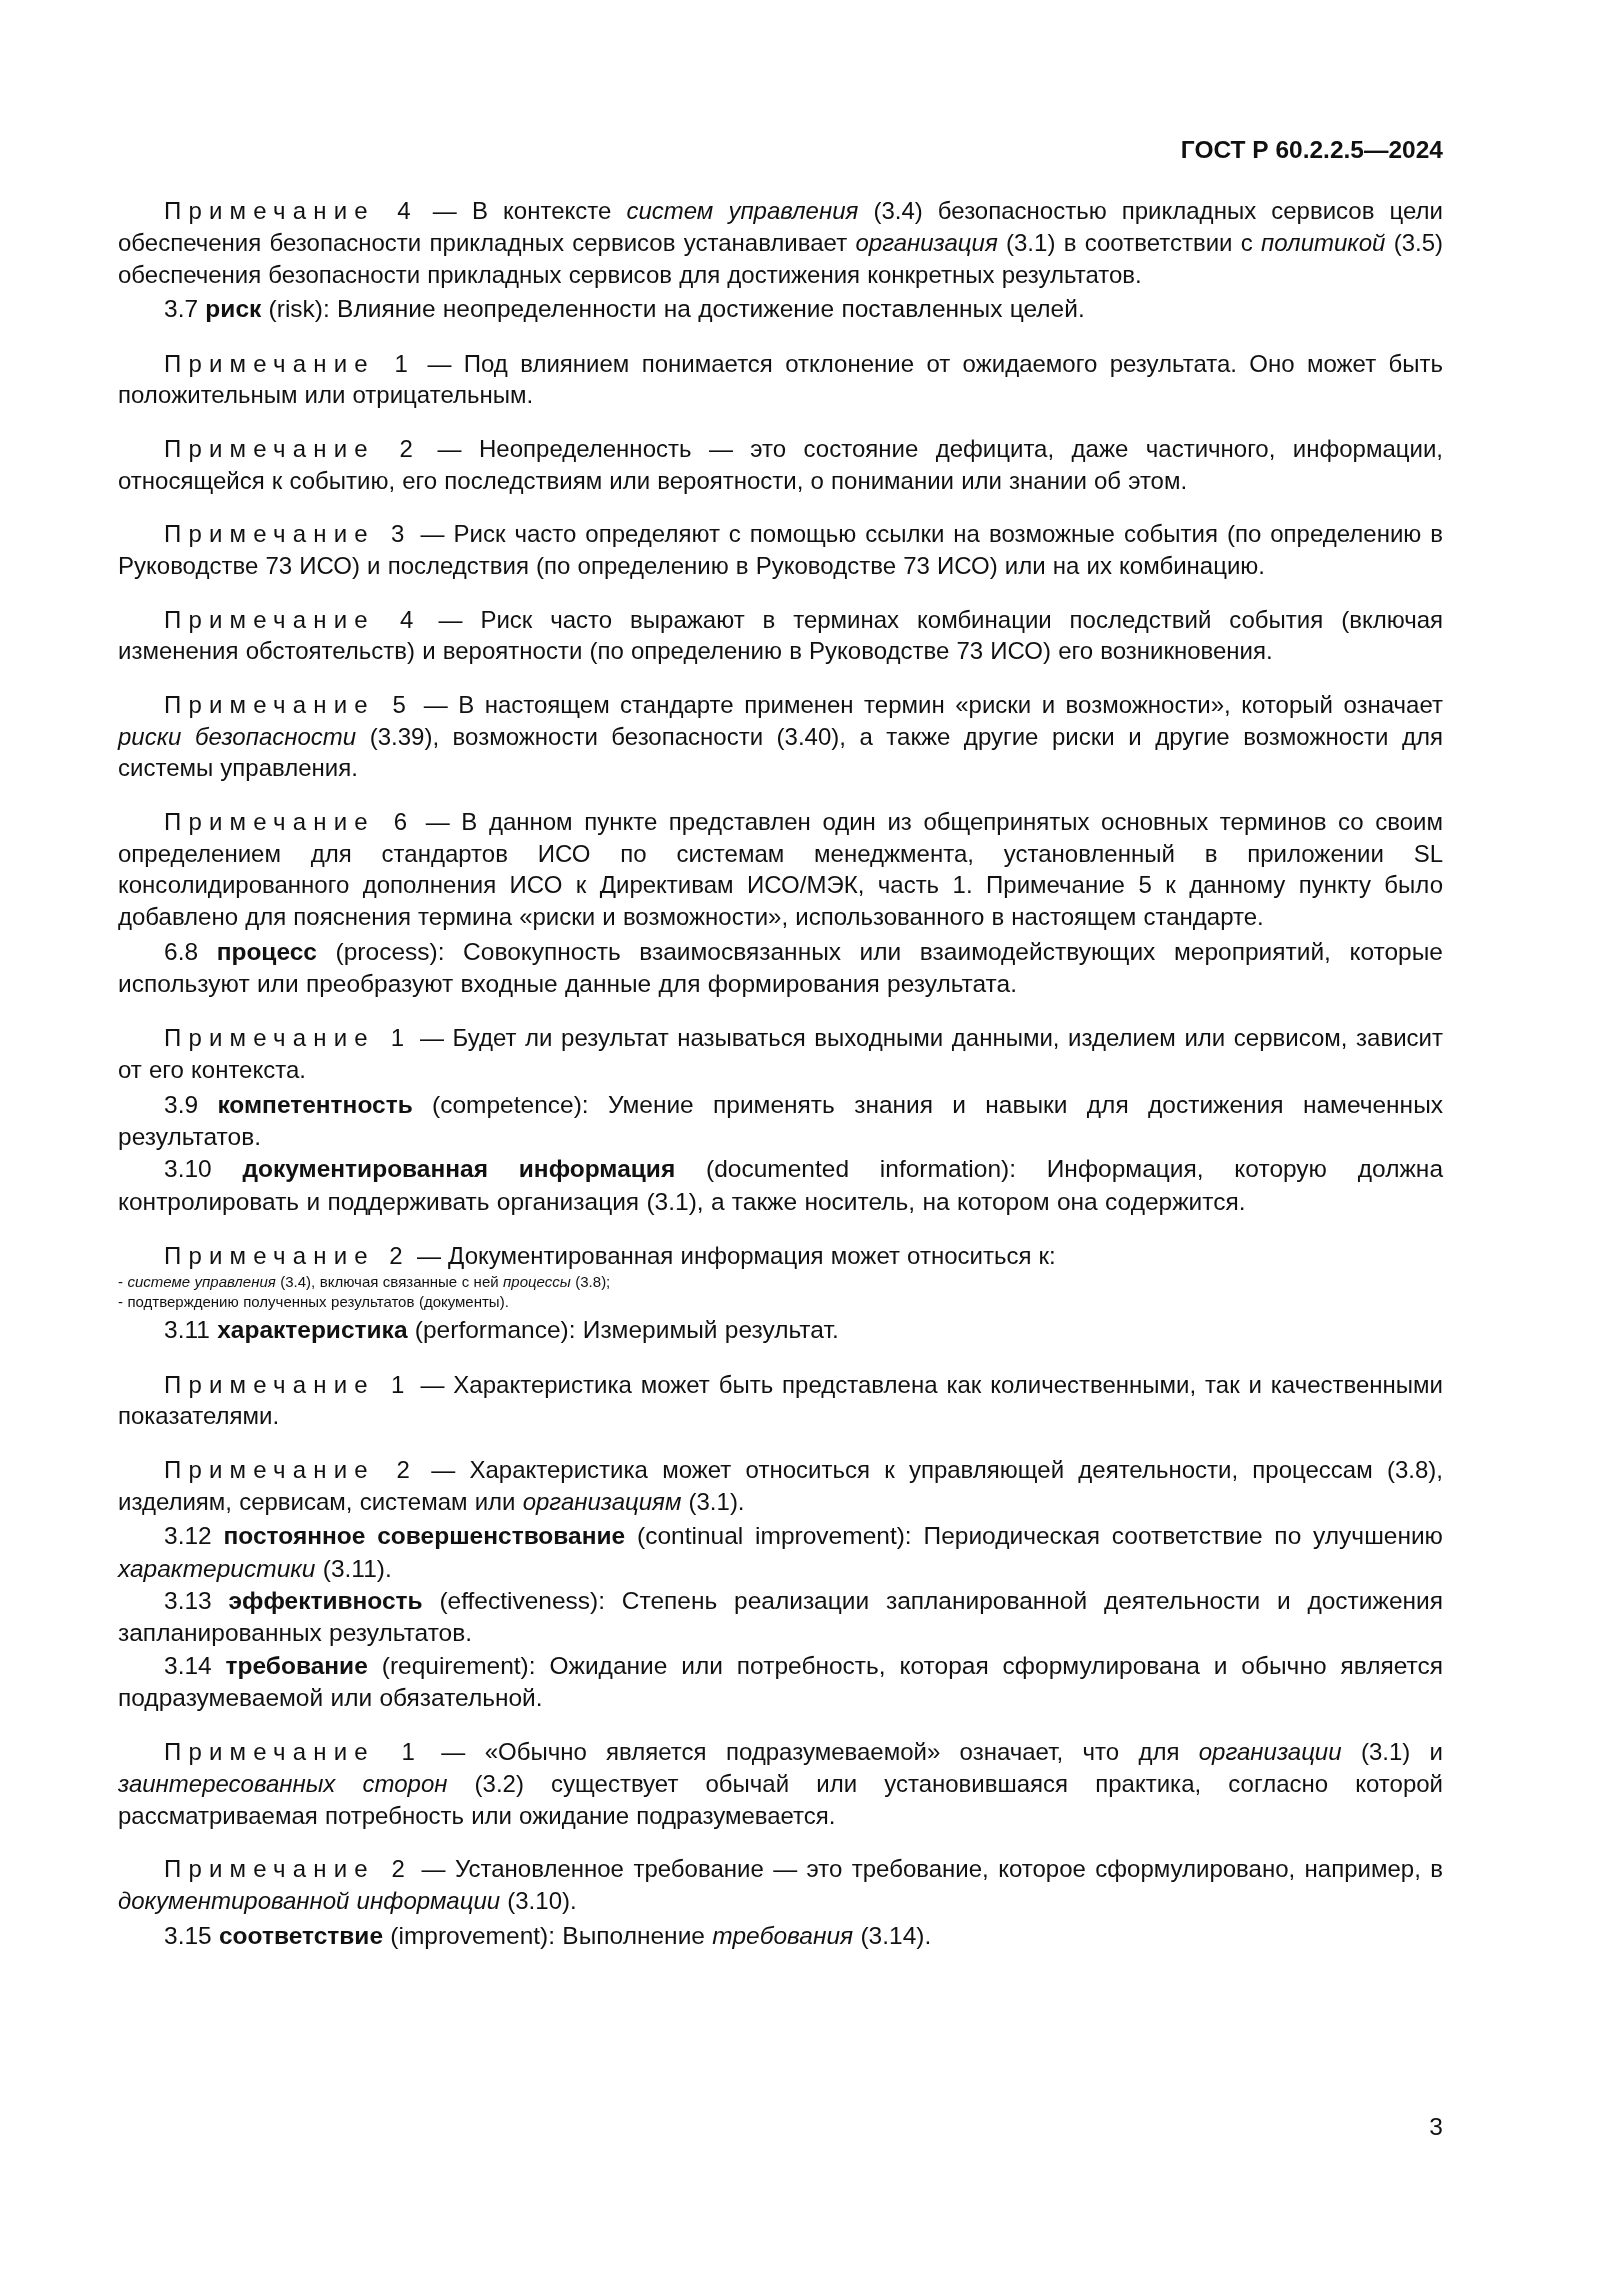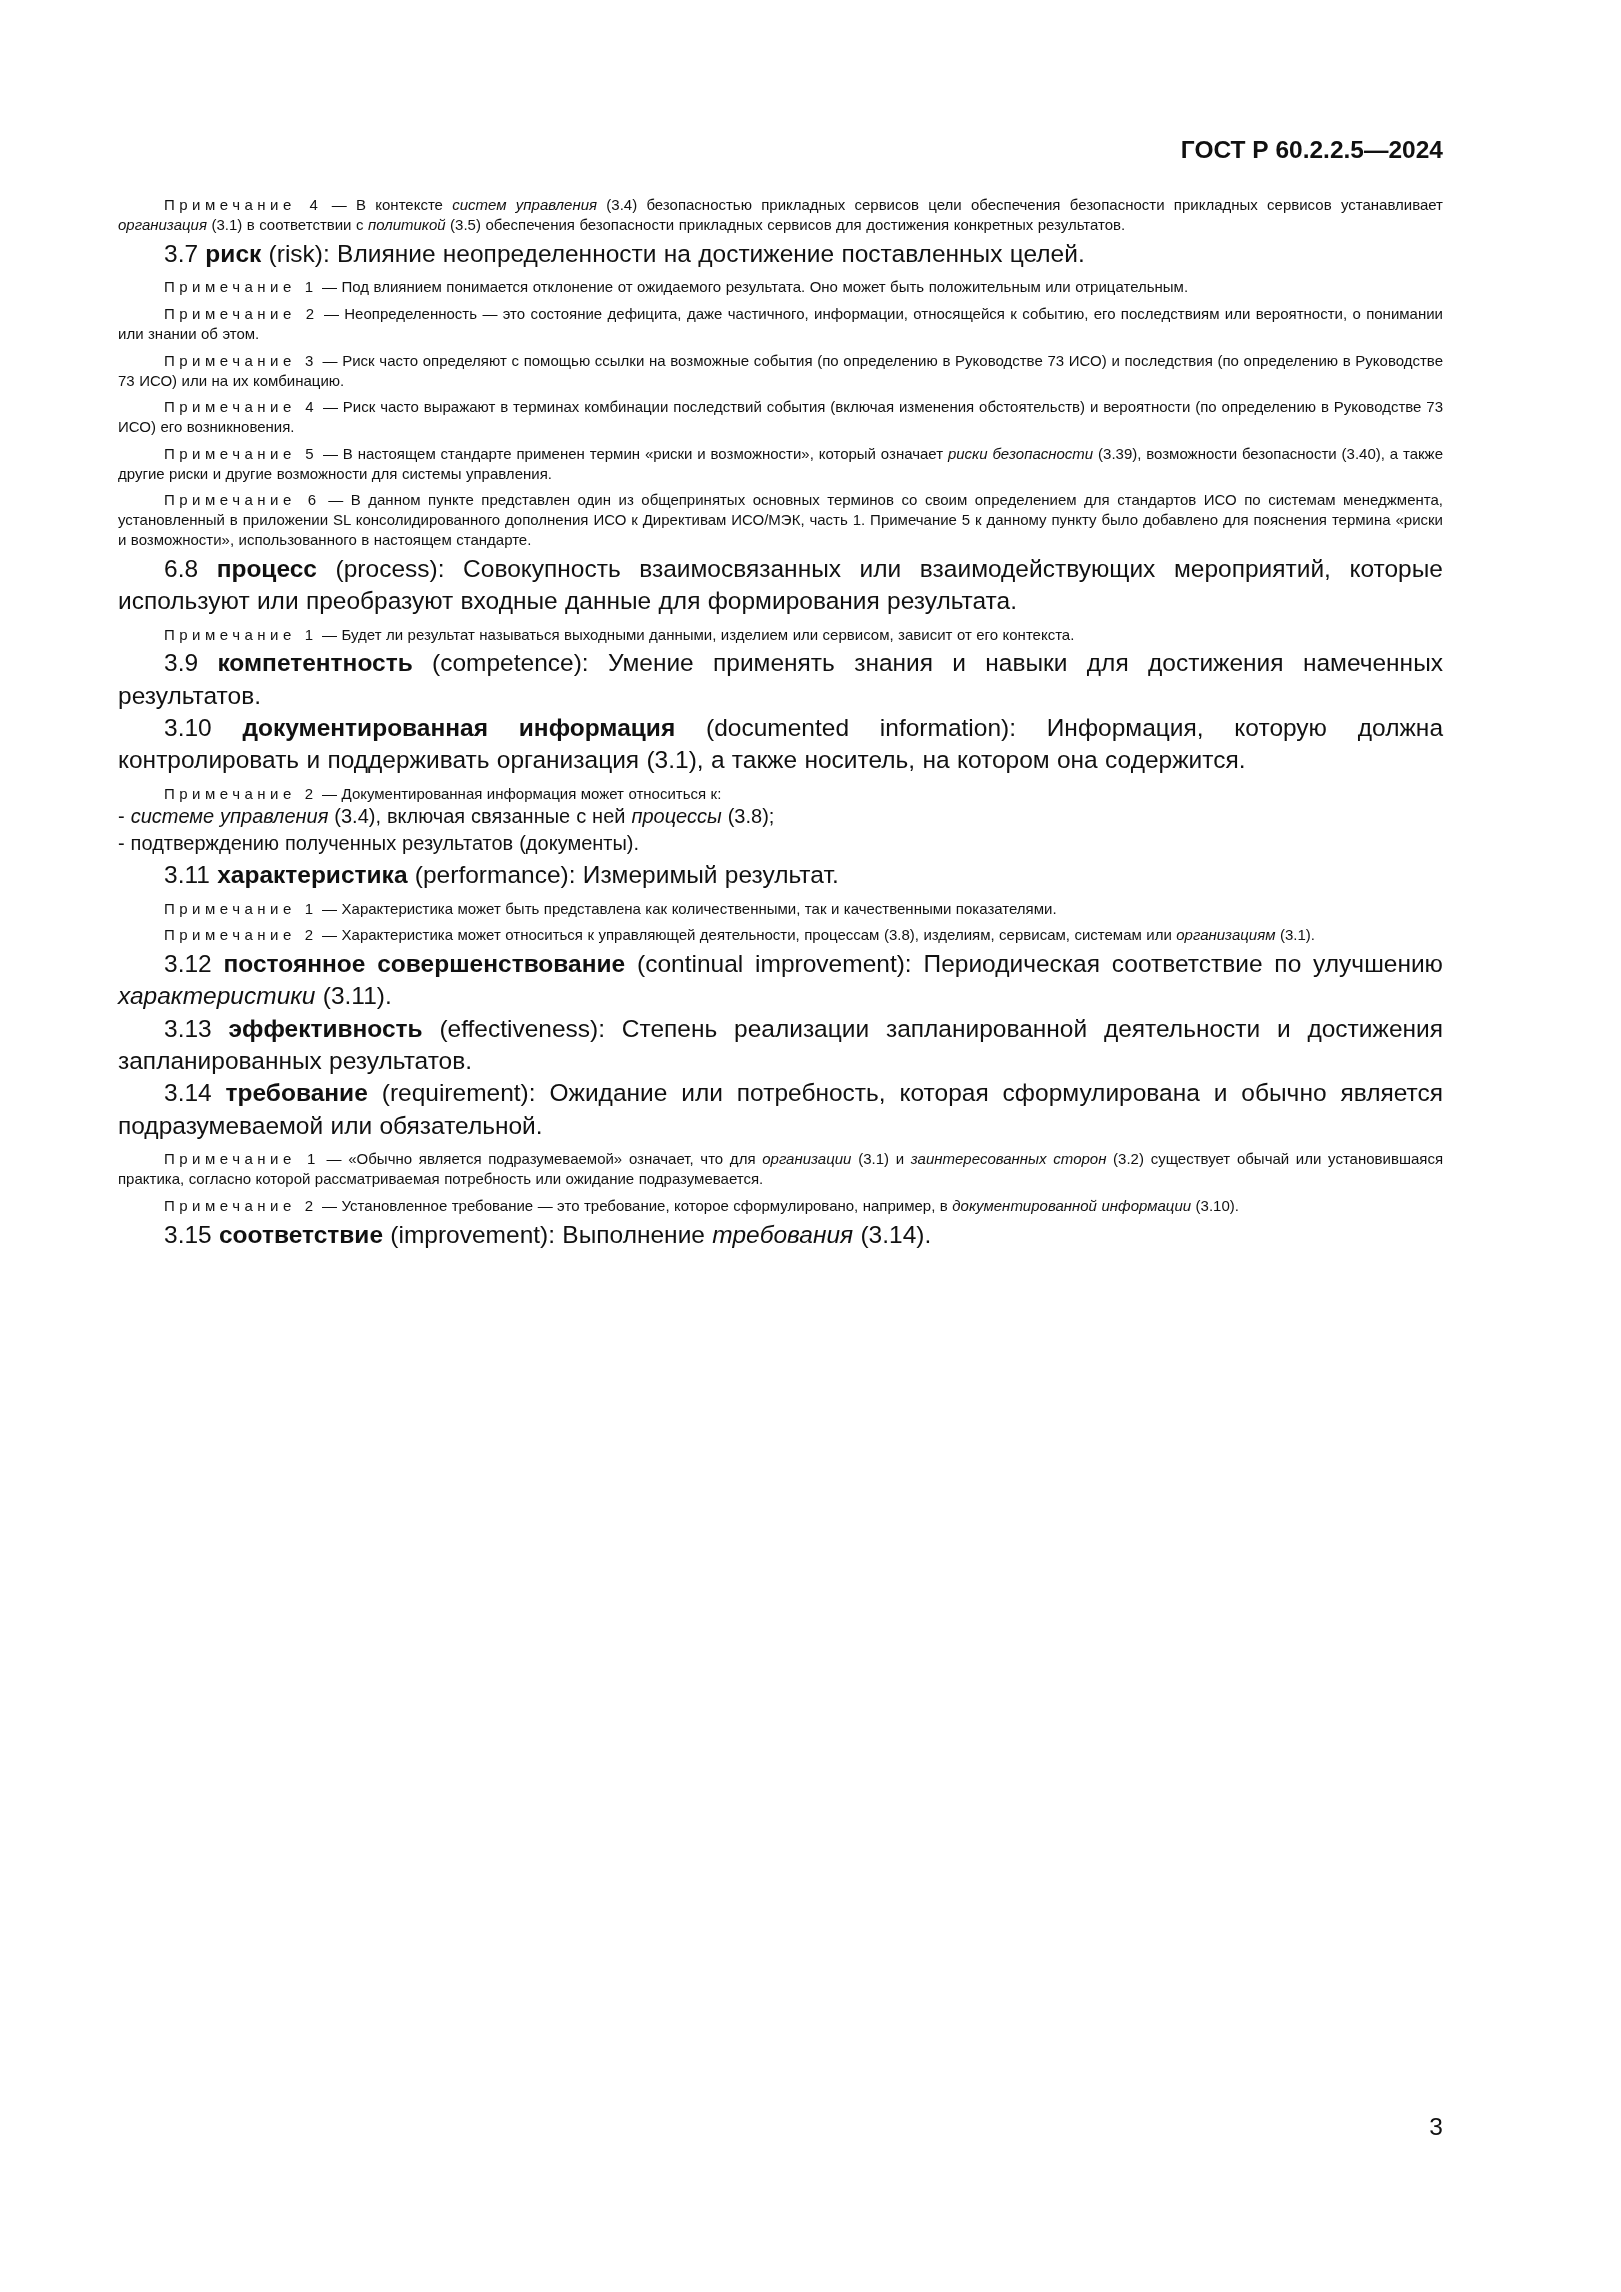--- a/index.html
+++ b/index.html
@@ -35,25 +35,25 @@
     word-spacing: 0.02em;
   }
   .term {
     font-size: 24.5px;
     margin-top: 3px;
   }
   .term + .term {
     margin-top: 0;
   }
   .note {
-    font-size: 15px;
-    margin-top: 7px;
+    font-size: 24px;
+    margin-top: 22px;
   }
   .note-item {
-    font-size: 20px;
+    font-size: 15px;
     margin-top: 0;
     text-indent: 0;
   }
   .run-b { font-weight: bold; }
   .run-i { font-style: italic; }
   .run-label { letter-spacing: 0.3em; }
   .footer {
     position: absolute;
     right: 178px;
     bottom: 145px;

